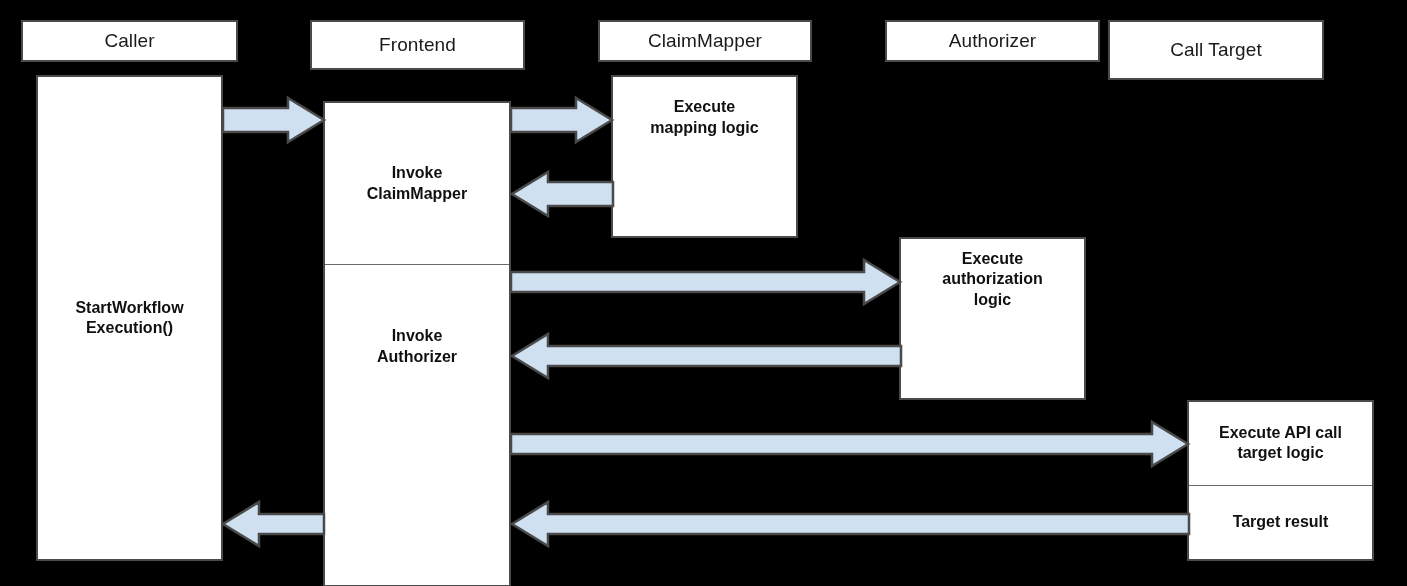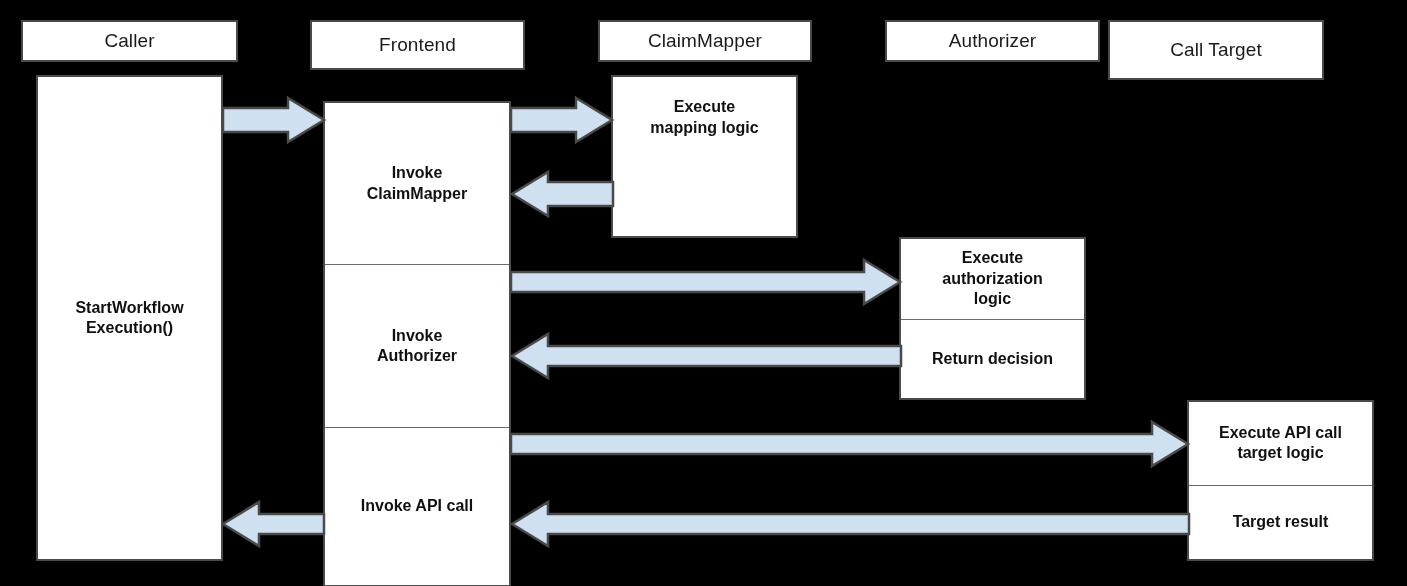--- a/index.html
+++ b/index.html
@@ -105,40 +105,34 @@
 
   <div class="act-col" style="left:323px; top:75px; width:188px; height:486px;margin-top:26px;">
     <div class="act-cell" style="height:162px;">
       <span style="white-space:pre-line;">Invoke
 ClaimMapper</span>
     </div>
     <div class="act-cell" style="height:163px;">
       <span style="white-space:pre-line;">Invoke
 Authorizer</span>
     </div>
-    <div class="act-cell" style="height:157px;">
-      <span style="white-space:pre-line;">Invoke API call</span>
-    </div>
   </div>
 
   <div class="act-col" style="left:611px; top:75px; width:187px; height:163px;">
     <div class="act-cell" style="height:81px;">
       <span style="white-space:pre-line;">Execute
 mapping logic</span>
     </div>
   </div>
 
   <div class="act-col" style="left:899px; top:237px; width:187px; height:163px;">
     <div class="act-cell" style="height:81px;">
       <span style="white-space:pre-line;">Execute
 authorization
 logic</span>
-    </div>
-    <div class="act-cell" style="height:78px;">
-      <span style="white-space:pre-line;">Return decision</span>
     </div>
   </div>
 
   <div class="act-col" style="left:1187px; top:400px; width:187px; height:161px;">
     <div class="act-cell" style="height:88px;">
       <span style="white-space:pre-line;">Execute API call
 target logic</span>
     </div>
     <div class="act-cell" style="height:77px;">
       <span style="white-space:pre-line;">Target result</span>

